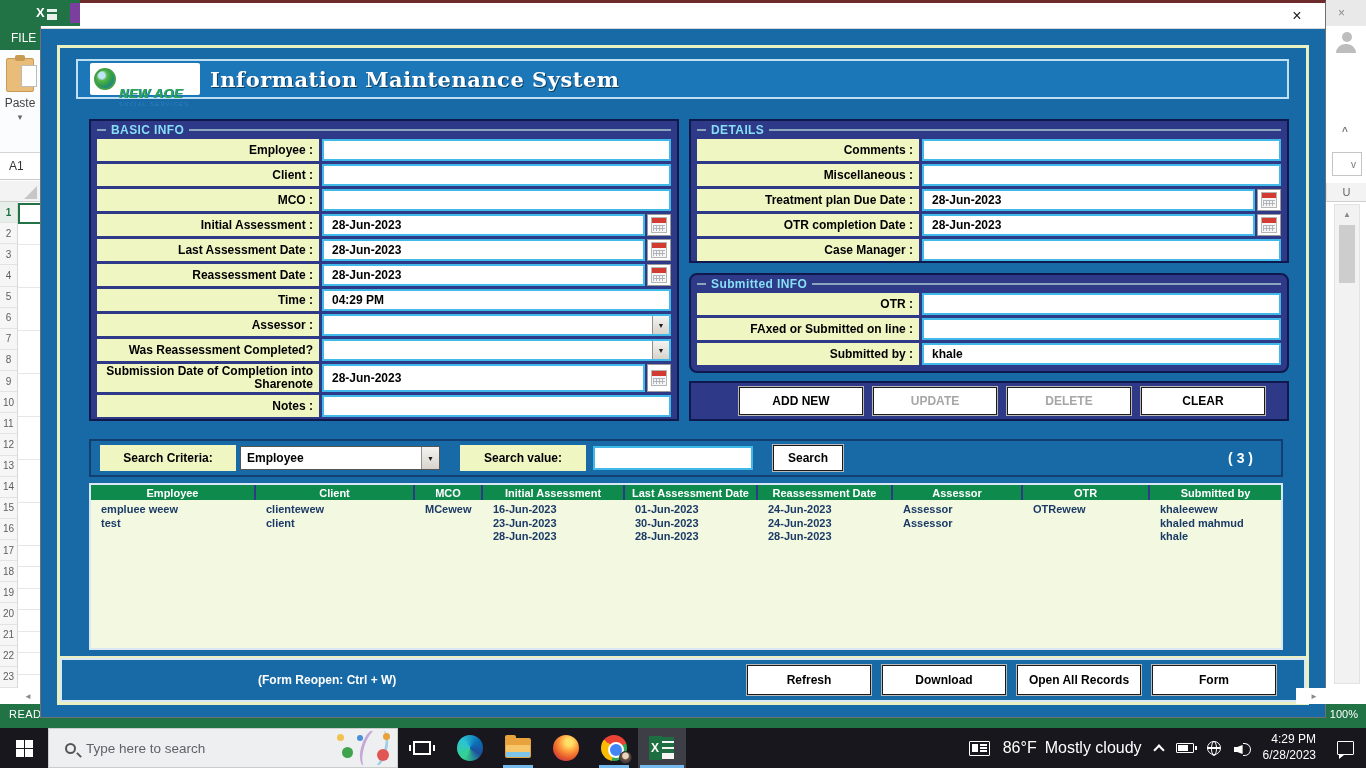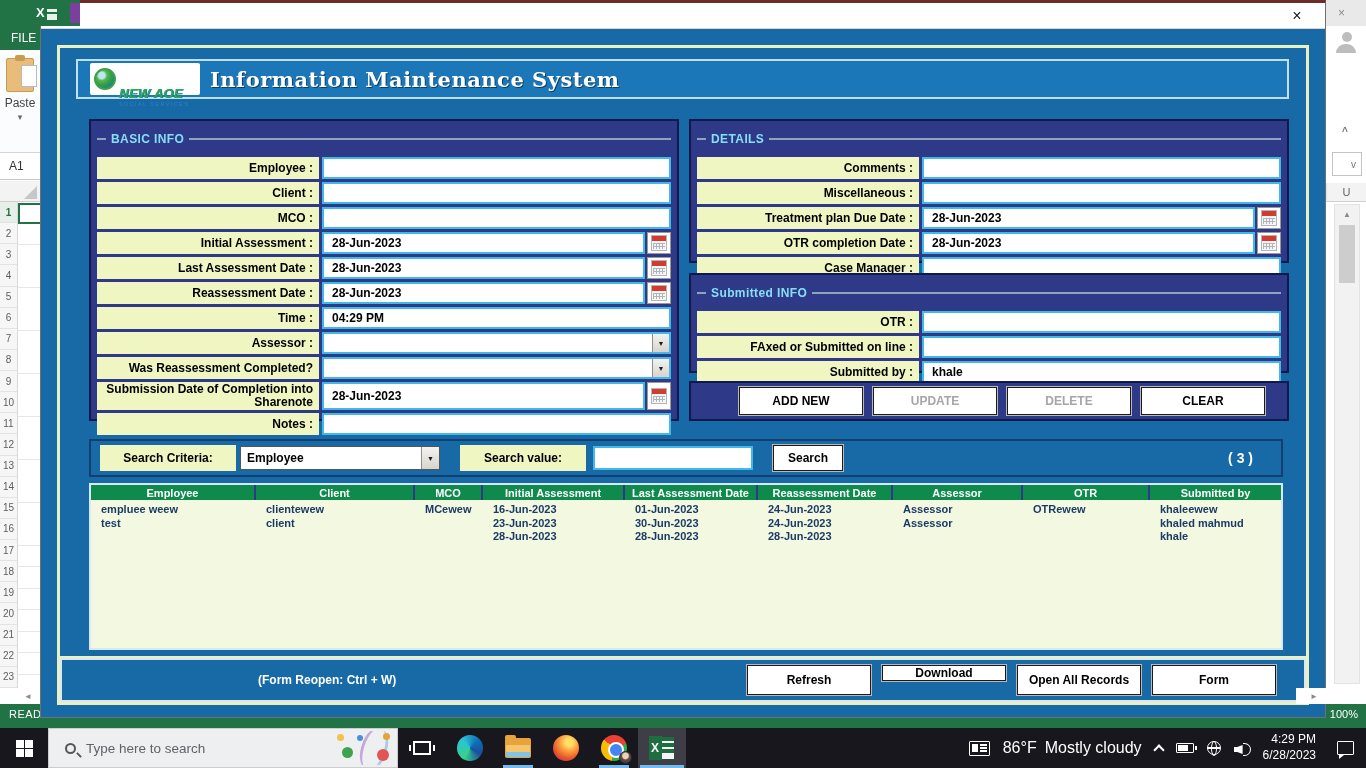--- a/index.html
+++ b/index.html
@@ -59,21 +59,21 @@
   .banner { position:absolute; left:16px; top:11px; width:1213px; height:40px; background:#1C77B9; border:2px solid #BFE0F2; display:flex; align-items:center; }
   .logo-box { margin-left:12px; width:110px; height:32px; background:#fff; border-radius:2px; display:flex; align-items:center; padding:0 4px; gap:3px; }
   .logo-globe { width:22px; height:22px; border-radius:50%; background:radial-gradient(circle at 32% 30%, #BFE6F7 0 18%, #59B54D 30%, #2E9E49 55%, #1976B5 85%); border:2px solid #3FA047; }
   .logo-text { display:flex; flex-direction:column; line-height:1; }
   .logo-title { font-size:13px; font-weight:bold; font-style:italic; color:#2FA84F; text-shadow:1px 0 0 #1976B5; letter-spacing:.3px;margin-top:36px; }
   .logo-sub { font-size:5.5px; color:#2F7FC1; letter-spacing:1.4px; margin-top:2px; }
   .banner-title { margin-left:10px; color:#fff; font-family:"DejaVu Serif", serif; font-weight:bold; font-size:21px; letter-spacing:.5px; text-shadow:1px 1px 0 #0E3F63; }
 
   
   .group { position:absolute; background:#2E3A87; border:2px solid #10194D; padding:0 6px 4px 6px; }
-  .grp-head { height:36px; display:flex; align-items:center; gap:5px;justify-content:center; }
+  .grp-head { height:18px; display:flex; align-items:center; gap:5px;justify-content:center; }
   .grp-head::before { content:""; width:9px; height:2px; background:#8BA6BC; }
   .grp-head::after { content:""; flex:1; height:2px; background:#8BA6BC; }
   .grp-title { color:#86DFF6; font-size:12px; font-weight:bold; letter-spacing:.4px; white-space:nowrap; }
   .grp-rows { display:flex; flex-direction:column; gap:3px; }
   .grp-row { display:flex; gap:3px; height:22px; }
   .grp-row.tall { height:28px; }
   .grp-label { width:222px; background:#EFF6C2; color:#000; font-weight:bold; font-size:12px; display:flex; align-items:center; justify-content:flex-end; text-align:right; padding:0 6px; line-height:1.05; }
   .grp-fieldwrap { flex:1; display:flex; gap:2px; }
   .field-box { flex:1; background:#fff; border:2px solid #41B9E8; display:flex; align-items:center; padding-left:8px; font-weight:bold; font-size:12px; color:#000; overflow:hidden; }
   .combo-btn { margin-left:auto; align-self:stretch; width:17px; background:linear-gradient(#F4F3F1,#D8D4CC); border-left:1px solid #8F8F8F; display:flex; align-items:center; justify-content:center; font-size:7px; color:#1a1a1a; }
@@ -432,21 +432,21 @@
                   <div class="grp-label">Case Manager :</div>
                   <div class="grp-fieldwrap">
                     <div class="field-box">
                       <span class="field-val"></span>
                     </div>
                   </div>
                 </div>
               </div>
           </div>
 
-          <div class="group" style="left:629px; top:225px; width:600px; height:100px;">
+          <div class="group" style="left:629px; top:225px; width:600px; height:100px;border-radius:8px;">
             <div class="grp-head">
                 <span class="grp-title">Submitted INFO</span>
               </div>
             <div class="grp-rows">
                 <div class="grp-row">
                   <div class="grp-label">OTR :</div>
                   <div class="grp-fieldwrap">
                     <div class="field-box">
                       <span class="field-val"></span>
                     </div>
@@ -538,21 +538,21 @@
                 </div>
               </div>
           </div>
 
         </div>
 
         <div class="bottom-bar">
           <div class="hint">(Form Reopen: Ctrl + W)</div>
           <div class="btns" id="footer-btns">
               <div class="btn" style="height: 30px;">Refresh</div>
-              <div class="btn" style="height: 16px;">Download</div>
+              <div class="btn" style="height: 30px;">Download</div>
               <div class="btn" style="height: 30px;">Open All Records</div>
               <div class="btn" style="height: 30px;">Form</div>
             </div>
         </div>
 
       </div>
     </div>
   </div>
 
   <div class="taskbar">

